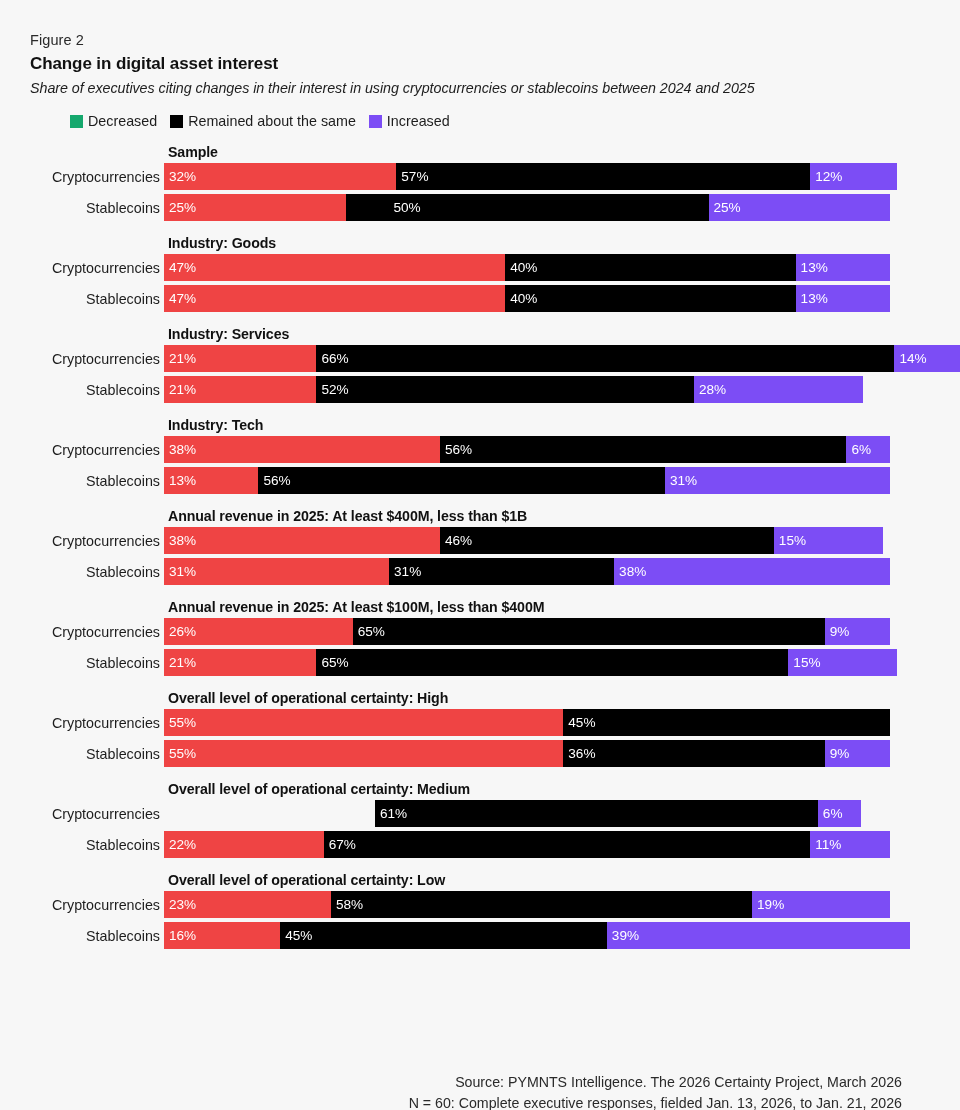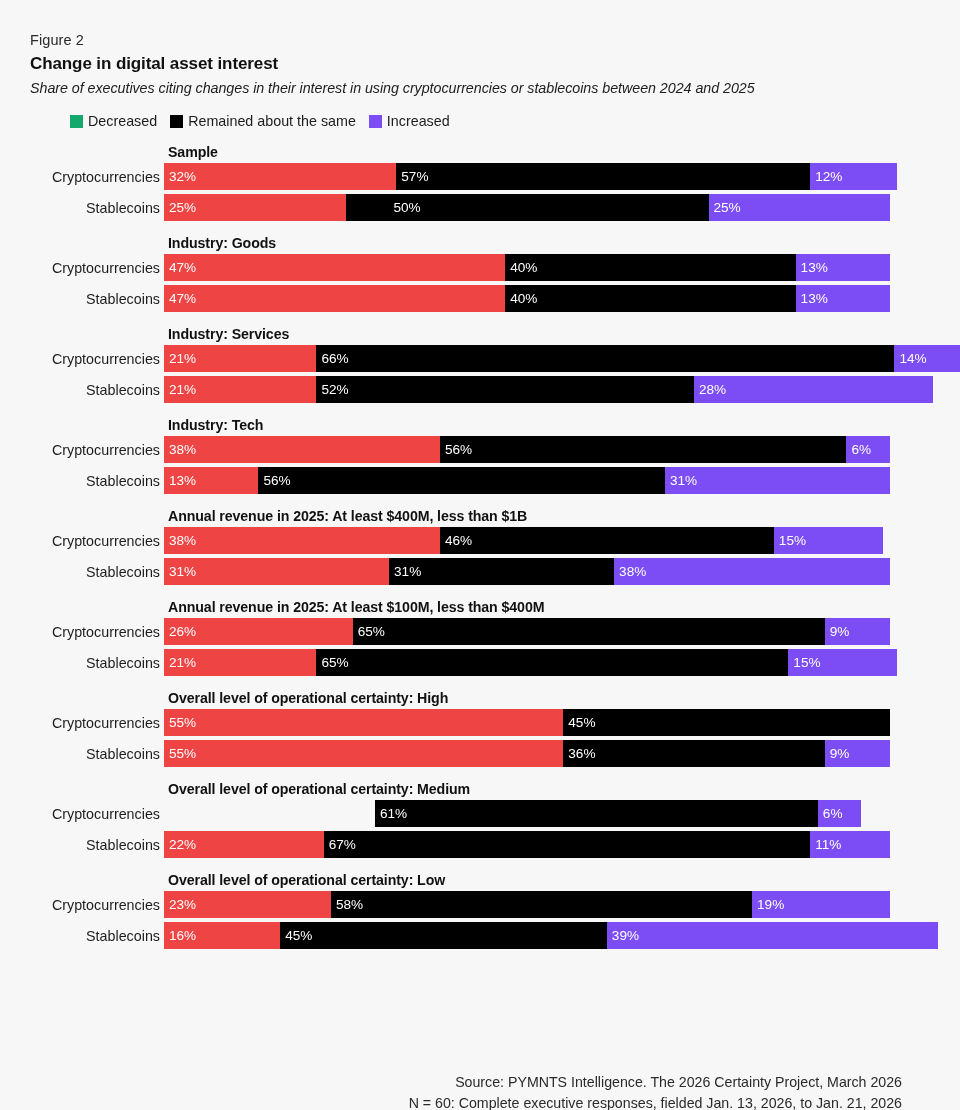--- a/index.html
+++ b/index.html
@@ -208,21 +208,21 @@
             <div class="seg seg-decreased" style="width: 152.46px;">21%</div>
             <div class="seg seg-same" style="width: 578px;">66%</div>
             <div class="seg seg-increased" style="width: 101.64px;">14%</div>
           </div>
         </div>
         <div class="row">
           <div class="row-label">Stablecoins</div>
           <div class="bar">
             <div class="seg seg-decreased" style="width: 152.46px;">21%</div>
             <div class="seg seg-same" style="width: 377.52px;">52%</div>
-            <div class="seg seg-increased" style="width: 239px;">28%</div>
+            <div class="seg seg-increased" style="width: 169px;">28%</div>
           </div>
         </div>
       </div>
       <div class="group">
         <div class="group-title">Industry: Tech</div>
         <div class="row">
           <div class="row-label">Cryptocurrencies</div>
           <div class="bar">
             <div class="seg seg-decreased" style="width: 275.88px;">38%</div>
             <div class="seg seg-same" style="width: 406.56px;">56%</div>
@@ -321,21 +321,21 @@
             <div class="seg seg-decreased" style="width: 166.98px;">23%</div>
             <div class="seg seg-same" style="width: 421.08px;">58%</div>
             <div class="seg seg-increased" style="width: 137.94px;">19%</div>
           </div>
         </div>
         <div class="row">
           <div class="row-label">Stablecoins</div>
           <div class="bar">
             <div class="seg seg-decreased" style="width: 116.16px;">16%</div>
             <div class="seg seg-same" style="width: 326.7px;">45%</div>
-            <div class="seg seg-increased" style="width: 331px; text-align: right;">39%</div>
+            <div class="seg seg-increased" style="width: 303px; text-align: right;">39%</div>
           </div>
         </div>
       </div>
     </div>
 
   <div class="source">
     <div class="source-line">Source: PYMNTS Intelligence. The 2026 Certainty Project, March 2026</div>
     <div class="source-line">N = 60: Complete executive responses, fielded Jan. 13, 2026, to Jan. 21, 2026</div>
   </div>
 

